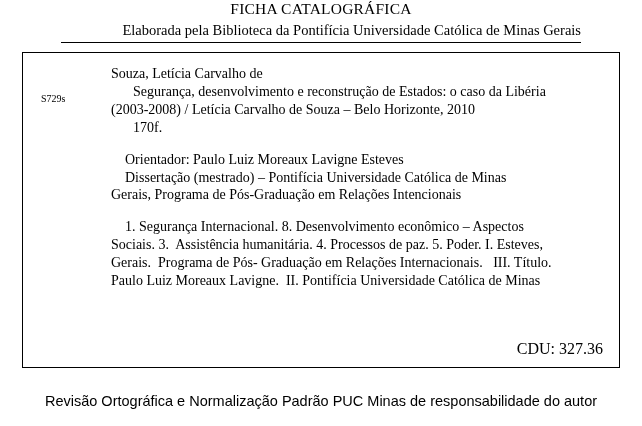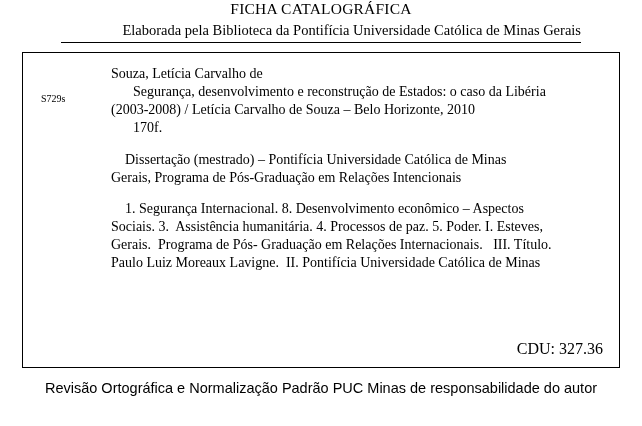--- a/index.html
+++ b/index.html
@@ -69,21 +69,21 @@
   .cdu {
     position: absolute;
     right: 16px;
     bottom: 8px;
     font-size: 16px;
   }
   .footer {
     text-align: center;
     font-family: "Liberation Sans", sans-serif;
     font-size: 14.5px;
-    margin-top: 12px;
+    margin-top: 25px;
   }
 </style>
 </head>
 <body>
 
 <div class="page">
 
   <div class="heading">FICHA CATALOGRÁFICA</div>
 
   <div class="subheading-wrap">
@@ -97,20 +97,21 @@
     <div class="body-col">
 
       <div>
         <div class="ln ind1">Souza, Letícia Carvalho de</div>
         <div class="ln ind2">Segurança, desenvolvimento e reconstrução de Estados: o caso da Libéria</div>
         <div class="ln ind1">(2003-2008) / Letícia Carvalho de Souza – Belo Horizonte, 2010</div>
         <div class="ln ind2">170f.</div>
       </div>
 
       <div class="block">
+        <div class="ln ind3">Orientador: Paulo Luiz Moreaux Lavigne Esteves</div>
         <div class="ln ind3">Dissertação (mestrado) – Pontifícia Universidade Católica de Minas</div>
         <div class="ln ind1">Gerais, Programa de Pós-Graduação em Relações Intencionais</div>
       </div>
 
       <div class="block">
         <div class="ln ind3">1. Segurança Internacional. 8. Desenvolvimento econômico – Aspectos</div>
         <div class="ln ind1">Sociais. 3.  Assistência humanitária. 4. Processos de paz. 5. Poder. I. Esteves,</div>
         <div class="ln ind1">Gerais.  Programa de Pós- Graduação em Relações Internacionais.   III. Título.</div>
         <div class="ln ind1">Paulo Luiz Moreaux Lavigne.  II. Pontifícia Universidade Católica de Minas</div>
       </div>

